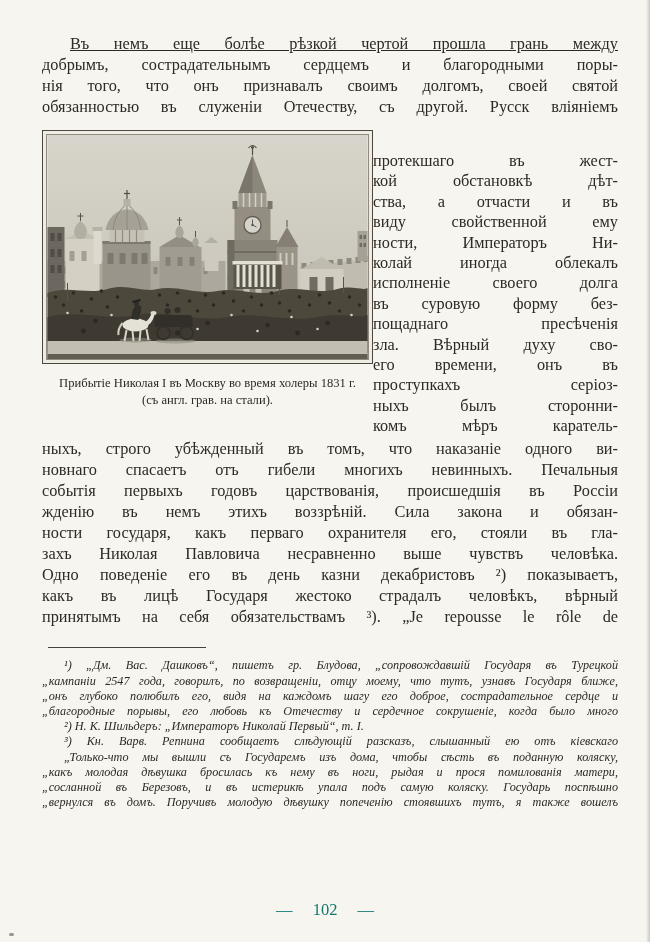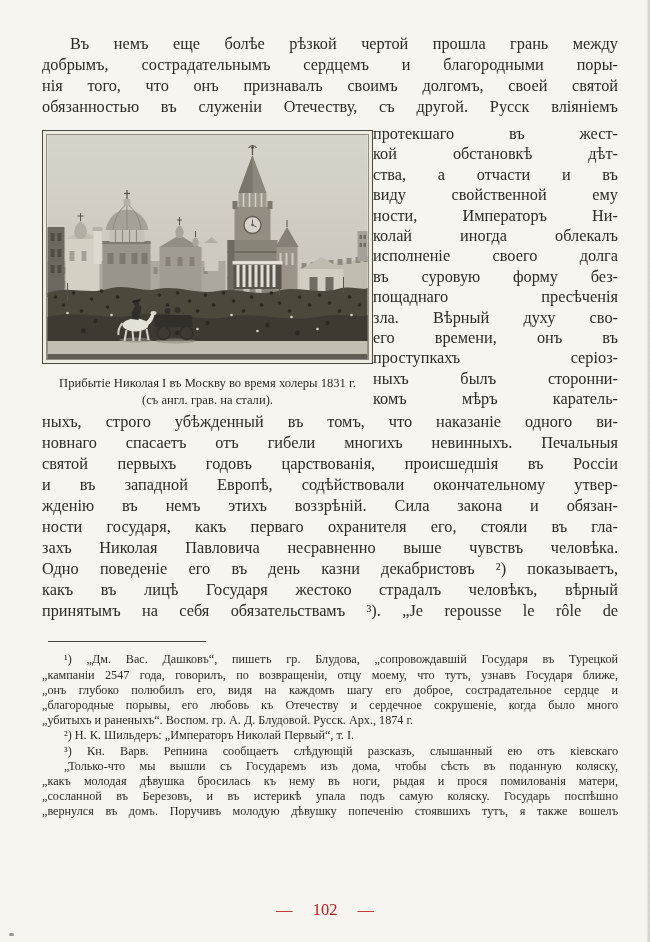--- a/index.html
+++ b/index.html
@@ -1,38 +1,38 @@
 <!DOCTYPE html>
 <html><head>
 <meta charset="utf-8">
 <style>
   html,body{margin:0;padding:0;background:#e9e7e2;}
   .page{position:relative;width:650px;height:942px;background:#f7f5ef;
         font-family:"Liberation Serif","DejaVu Serif",serif;color:#2d2a24;overflow:hidden;}
   .content{position:absolute;left:42px;top:33px;width:576px;}
   .jline{text-align:justify;text-align-last:justify;overflow:hidden;white-space:nowrap;}
   .b-line{font-size:16.3px;line-height:21px;height:21px;}
-  .indent{text-indent:28px;}
+  .indent{text-indent:28px;text-decoration:underline;}
   .fig-row{display:flex;margin-top:7px;}
   .figure{width:331px;margin-right:13px;flex:0 0 331px;}
   .frame{border:1px solid #4c483f;background:#efece4;padding:3px;margin-top:6px;}
   .frame-inner{border:1px solid #8f8b80;font-size:0;line-height:0;}
   .frame svg{display:block;}
   .caption{margin:11px -8px 0 -8px;}
   .cap-line{text-align:center;font-size:12.6px;line-height:17px;}
-  .wrapcol{flex:1;min-width:0;}
+  .wrapcol{flex:1;min-width:0;margin-top:27px;}
   .w-line{font-size:16.3px;line-height:20.4px;height:20.4px;}
   .para2{margin-top:2px;}
   .sep{margin:20px 0 10px 6px;width:158px;border-top:1.5px solid #45423a;height:0;}
-  .footnotes{margin-top:8px;}
+  .footnotes{margin-top:8px;font-style:italic;}
   .fn-line{font-size:12.2px;line-height:15.2px;height:15.2px;}
   .fn-left{text-align:left;text-align-last:left;}
   .fn-indent{text-indent:22px;}
   .footer{position:absolute;left:0;right:0;bottom:22px;text-align:center;
-          font-size:16.5px;word-spacing:16px;color:#b91c1c;}
+          font-size:16.5px;word-spacing:16px;color:#0f766e;}
   .scan-edge{position:absolute;top:0;right:0;width:4px;height:100%;
              background:linear-gradient(to right,rgba(0,0,0,0),rgba(120,118,112,.35));}
   .speck{position:absolute;left:9px;bottom:6px;width:5px;height:3px;background:#9a978e;border-radius:2px;}
 </style>
 </head>
 <body>
 
 <div class="page">
   <div class="content">
 
@@ -336,38 +336,36 @@
         <div class="jline w-line">его времени, онъ въ</div>
         <div class="jline w-line">проступкахъ серіоз-</div>
         <div class="jline w-line">ныхъ былъ сторонни-</div>
         <div class="jline w-line">комъ мѣръ каратель-</div>
       </div>
     </div>
 
     <div class="para2">
       <div class="jline b-line">ныхъ, строго убѣжденный въ томъ, что наказаніе одного ви-</div>
       <div class="jline b-line">новнаго спасаетъ отъ гибели многихъ невинныхъ. Печальныя</div>
-      <div class="jline b-line">святой первыхъ годовъ царствованія, происшедшія въ Россіи</div>
-      <div class="jline b-line">и въ западной Европѣ, содѣйствовали окончательному утвер-</div>
+      <div class="jline b-line">событія первыхъ годовъ царствованія, происшедшія въ Россіи</div>
       <div class="jline b-line">жденію въ немъ этихъ воззрѣній. Сила закона и обязан-</div>
       <div class="jline b-line">ности государя, какъ перваго охранителя его, стояли въ гла-</div>
       <div class="jline b-line">захъ Николая Павловича несравненно выше чувствъ человѣка.</div>
       <div class="jline b-line">Одно поведеніе его въ день казни декабристовъ ²) показываетъ,</div>
       <div class="jline b-line">какъ въ лицѣ Государя жестоко страдалъ человѣкъ, вѣрный</div>
       <div class="jline b-line">принятымъ на себя обязательствамъ ³). „Je repousse le rôle de</div>
     </div>
 
     <div class="sep"></div>
 
     <div class="footnotes">
       <div class="jline fn-line fn-indent">¹) „Дм. Вас. Дашковъ“, пишетъ гр. Блудова, „сопровождавшій Государя въ Турецкой</div>
       <div class="jline fn-line">„кампаніи 2547 года, говорилъ, по возвращеніи, отцу моему, что тутъ, узнавъ Государя ближе,</div>
       <div class="jline fn-line">„онъ глубоко полюбилъ его, видя на каждомъ шагу его доброе, сострадательное сердце и</div>
       <div class="jline fn-line">„благородные порывы, его любовь къ Отечеству и сердечное сокрушеніе, когда было много</div>
-      <div class="jline fn-line fn-left">„убитыхъ и раненыхъ“. Воспом. гр. А. Д. Блудовой. Русск. Арх., 1874 г.</div>
       <div class="jline fn-line fn-left fn-indent">²) Н. К. Шильдеръ: „Императоръ Николай Первый“, т. I.</div>
       <div class="jline fn-line fn-indent">³) Кн. Варв. Репнина сообщаетъ слѣдующій разсказъ, слышанный ею отъ кіевскаго</div>
       <div class="jline fn-line fn-indent">„Только-что мы вышли съ Государемъ изъ дома, чтобы сѣсть въ поданную коляску,</div>
       <div class="jline fn-line">„какъ молодая дѣвушка бросилась къ нему въ ноги, рыдая и прося помилованія матери,</div>
       <div class="jline fn-line">„сосланной въ Березовъ, и въ истерикѣ упала подъ самую коляску. Государь поспѣшно</div>
       <div class="jline fn-line">„вернулся въ домъ. Поручивъ молодую дѣвушку попеченію стоявшихъ тутъ, я также вошелъ</div>
     </div>
 
   </div>
 

